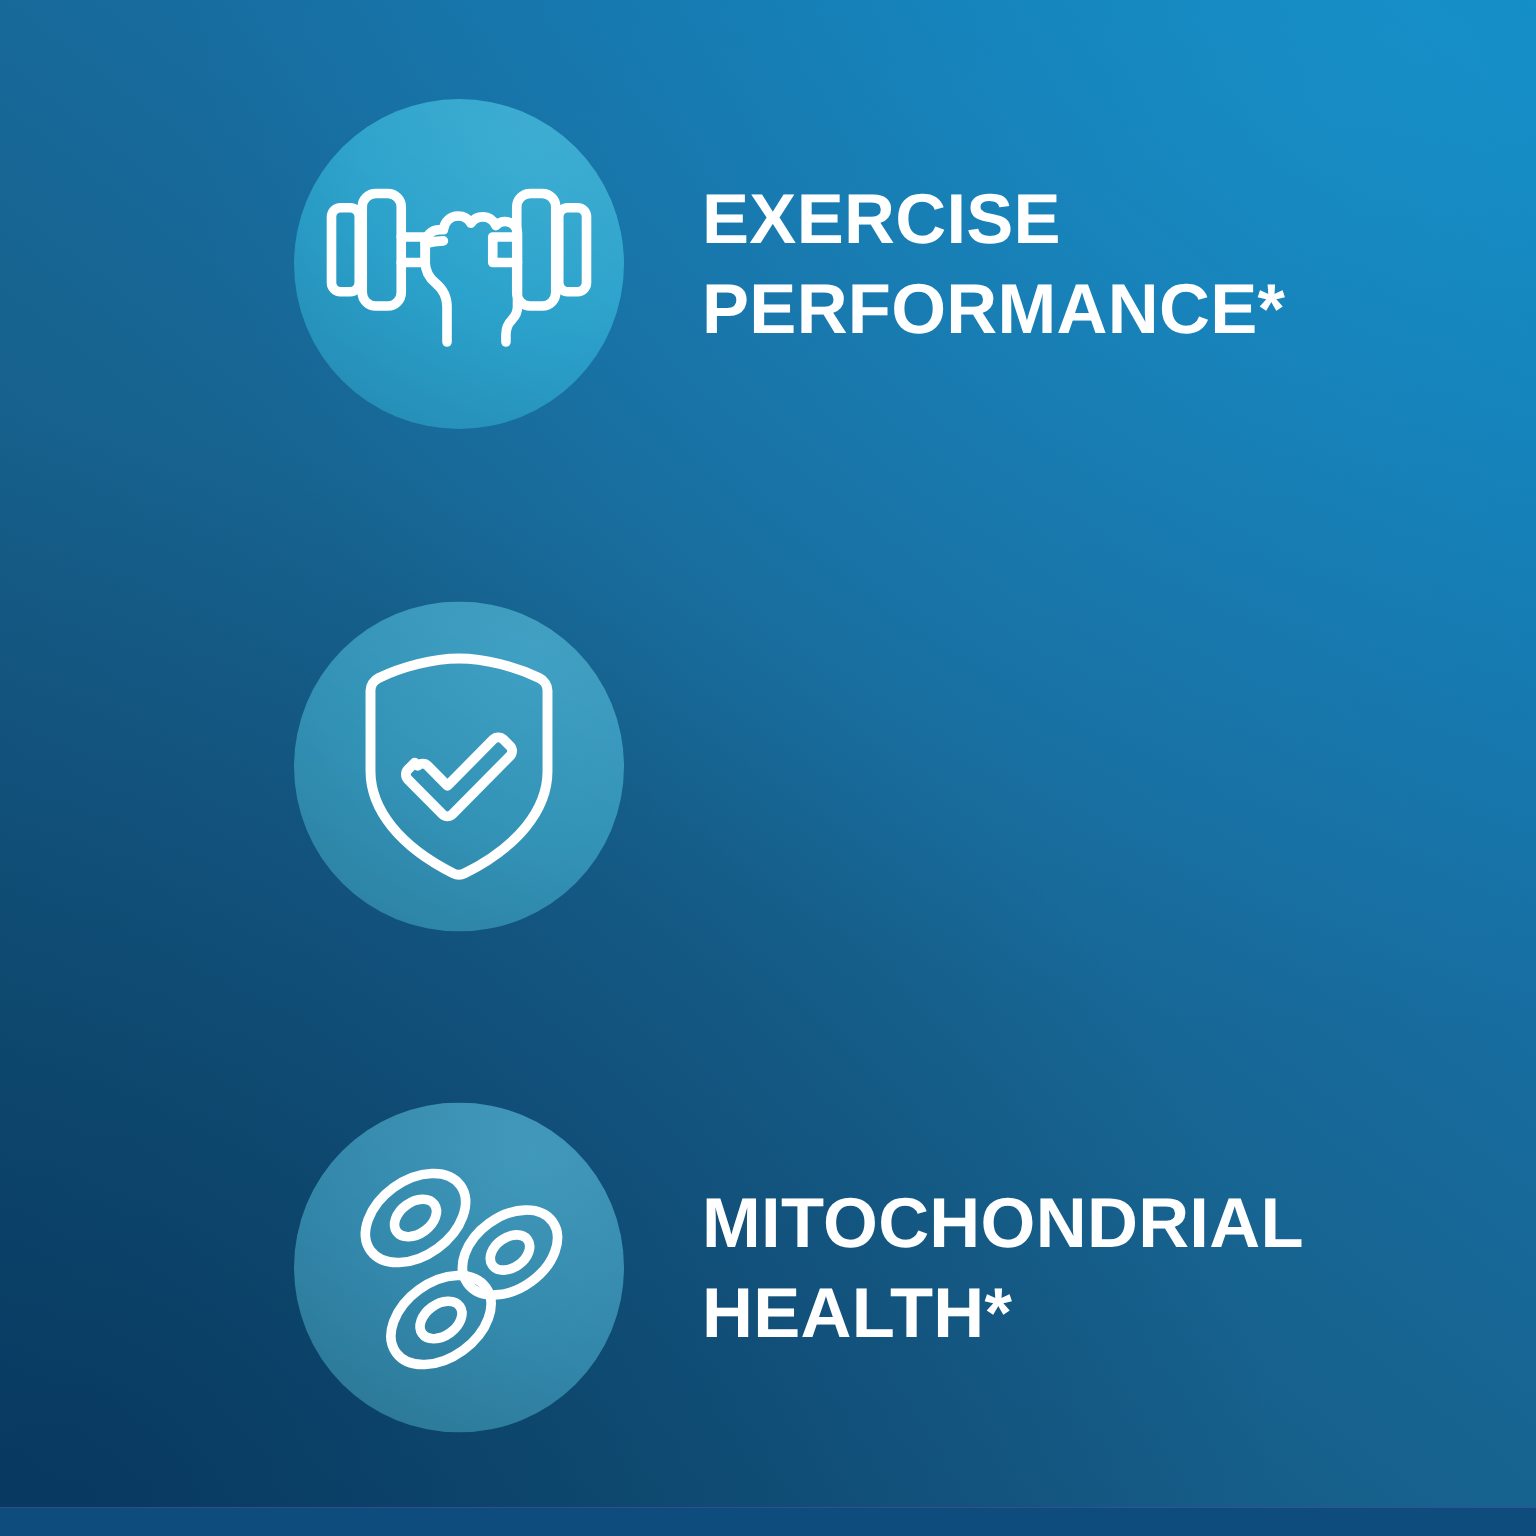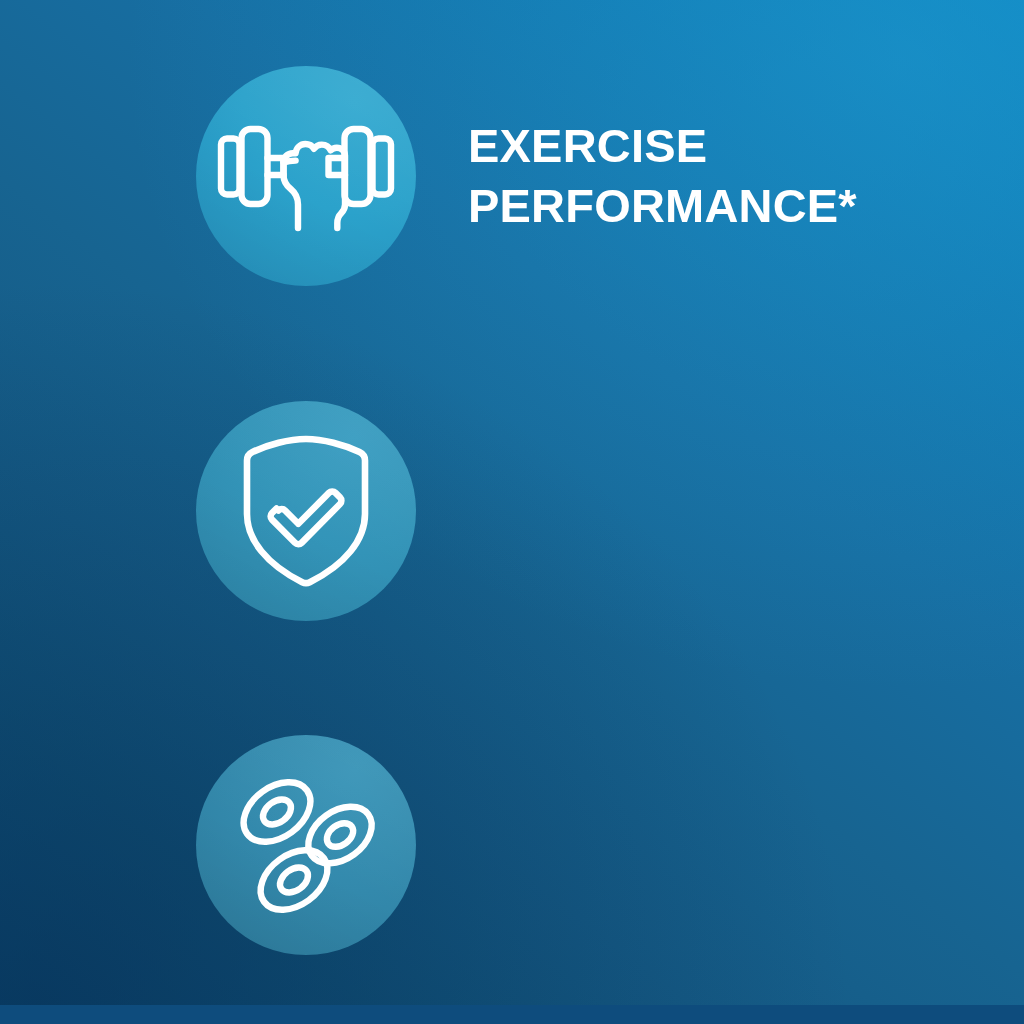--- a/index.html
+++ b/index.html
@@ -193,15 +193,17 @@
             <ellipse cx="110" cy="66" rx="14.5" ry="10"></ellipse>
           </g>
 
           <g transform="rotate(-36 64 111)">
             <ellipse cx="64" cy="111" rx="37" ry="25"></ellipse>
             <ellipse cx="64" cy="111" rx="15.5" ry="10.5"></ellipse>
           </g>
         </svg>
       </span>
     </div>
+    <div class="feature-label">MITOCHONDRIAL
+HEALTH*</div>
   </div>
 
 </div>
 
 </body></html>

